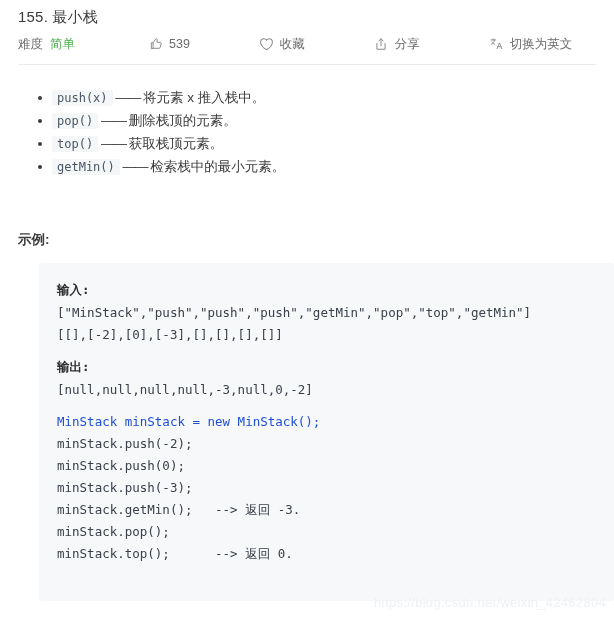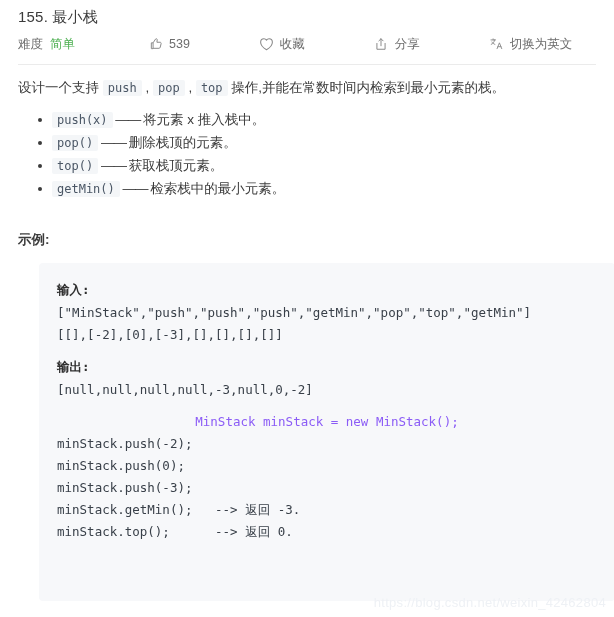--- a/index.html
+++ b/index.html
@@ -156,21 +156,21 @@
     line-height: 22px;
     margin-bottom: 1px;
   }
   .code-line {
     font-family: "DejaVu Sans Mono", "Liberation Mono", monospace;
     font-size: 12.5px;
     line-height: 22px;
     color: #394049;
     white-space: pre;
   }
-  .code-line.muted { color: #8b5cf6; text-align: center; }
+  .code-line.muted { color: #1d4ed8; }
 
   
   .watermark {
     position: absolute;
     right: 8px;
     bottom: 7px;
     font-size: 13px;
     color: #eef1f5;
     letter-spacing: 0.3px;
     font-family: "Liberation Sans", "DejaVu Sans", sans-serif;
@@ -256,21 +256,20 @@
     </span>
     <span class="meta-text">反馈</span>
   </div>
 
 </div>
 
 <div class="divider"></div>
 
 <div class="content">
 
-  <p class="desc-para"><span>设计一个支持 </span><code class="chip">push</code><span> , </span><code class="chip">pop</code><span> , </span><code class="chip">top</code><span> 操作,并能在常数时间内检索到最小元素的栈。</span></p>
 
   <ul class="bullets">
     <li><code class="chip">push(x)</code><span class="dash"> —— </span><span>将元素 x 推入栈中。</span></li>
     <li><code class="chip">pop()</code><span class="dash"> —— </span><span>删除栈顶的元素。</span></li>
     <li><code class="chip">top()</code><span class="dash"> —— </span><span>获取栈顶元素。</span></li>
     <li><code class="chip">getMin()</code><span class="dash"> —— </span><span>检索栈中的最小元素。</span></li>
   </ul>
 
 </div>
 
@@ -288,18 +287,19 @@
     <div class="code-label">输出:</div>
     <div class="code-line">[null,null,null,null,-3,null,0,-2]</div>
   </div>
 
   <div class="code-section">
     <div class="code-line muted">MinStack minStack = new MinStack();</div>
     <div class="code-line">minStack.push(-2);</div>
     <div class="code-line">minStack.push(0);</div>
     <div class="code-line">minStack.push(-3);</div>
     <div class="code-line">minStack.getMin();   --&gt; 返回 -3.</div>
+    <div class="code-line">minStack.pop();</div>
     <div class="code-line">minStack.top();      --&gt; 返回 0.</div>
   </div>
 
 </div>
 
 <div class="watermark">https://blog.csdn.net/weixin_42462804</div>
 
 </body></html>

